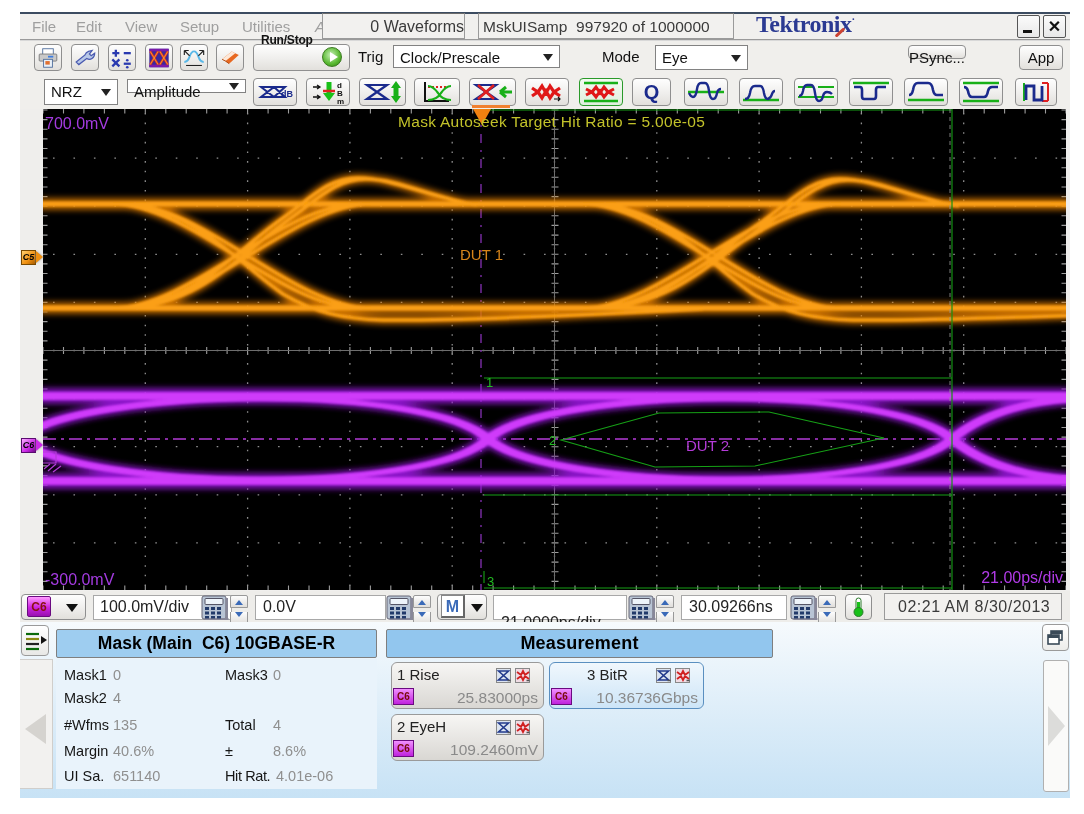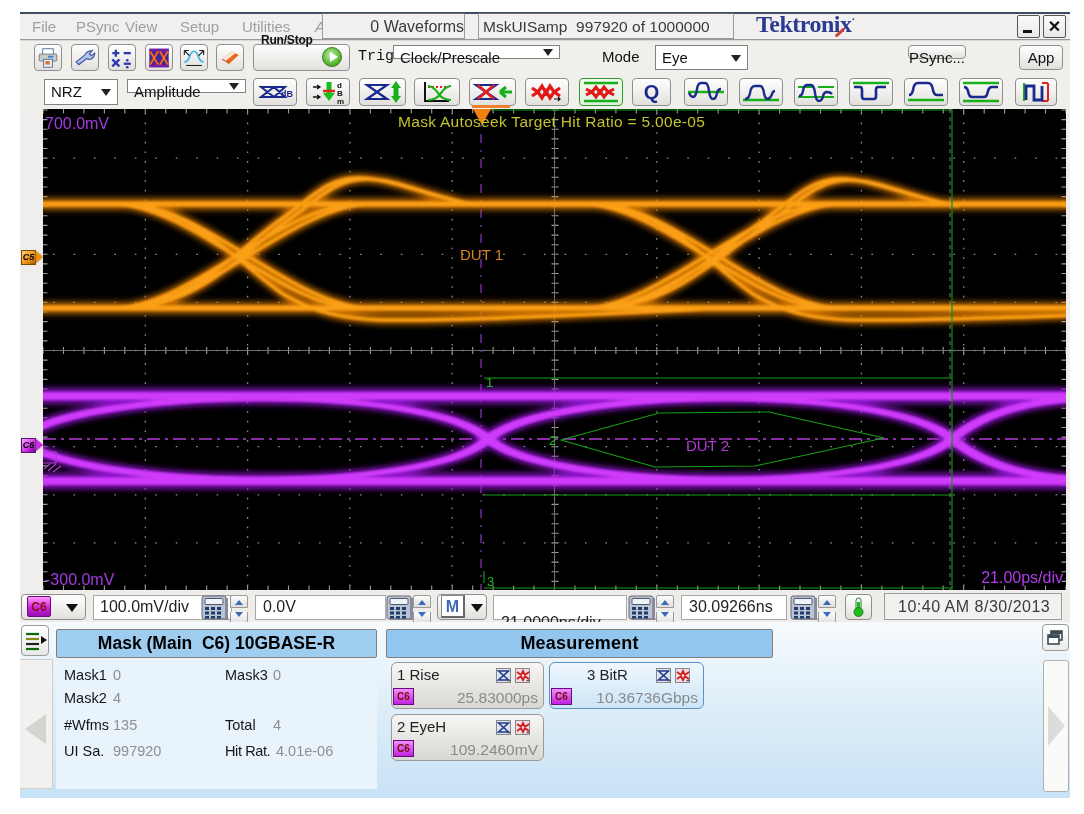--- a/index.html
+++ b/index.html
@@ -10,21 +10,21 @@
 </style></head><body>
 
 <div class="a" style="left:20px;top:12px;width:1050px;height:786px;background:#f0efed;"></div>
 
 <div class="a" style="left:20px;top:12px;width:1050px;height:2px;background:#3c4c61;"></div>
 
 <div class="a" style="left:20px;top:14px;width:1050px;height:25px;background:#f1f0ee;"></div>
 <div class="a" style="left:20px;top:39px;width:1050px;height:2px;background:#9a9a9a;border-bottom:1px solid #d8d8d8;"></div>
 <div class="a" style="top:18px;color:#9f9f9f;font-size:15px;">
     <span class="a" style="left:32px;">File</span>
-    <span class="a" style="left:76px;">PSync</span>
+    <span class="a" style="left:76px;">Edit</span>
     <span class="a" style="left:125px;">View</span>
     <span class="a" style="left:180px;">Setup</span>
     <span class="a" style="left:242px;">Utilities</span>
     <span class="a" style="left:315px;font-style:italic;">A</span>
   </div>
 <div class="a" style="left:322px;top:13px;width:143px;height:26px;background:#f2f1ef;border:1px solid #9a9a9a;border-top-color:#6a6a6a;text-align:right;font-size:16px;color:#3a3a3a;line-height:25px;">0 Waveforms</div>
 <div class="a" style="left:478px;top:13px;width:256px;height:26px;background:#f2f1ef;border:1px solid #9a9a9a;border-top-color:#6a6a6a;"></div>
 <div class="a" style="left:483px;top:18px;font-size:15.5px;color:#3a3a3a;">MskUISamp&nbsp; 997920 of 1000000</div>
 
 <div class="a" style="left:756px;top:11px;font-family:'Liberation Serif',serif;font-weight:bold;font-size:24px;color:#2b3a92;letter-spacing:-0.5px;">Tektronix<span style="font-size:11px;vertical-align:9px;">·</span></div>
@@ -91,22 +91,22 @@
       <path d="M4 14 L15 5 L23 9 L12 19 Z" fill="#e86820"></path>
       <path d="M4 14 L15 5 L19 7 L8 16 Z" fill="#fde8d8"></path>
       <path d="M4 14 L8 16 L12 19" fill="none" stroke="#a84810" stroke-width="1"></path>
     </svg>
 </div>
 
 <div class="a btn" style="left:253px;top:44px;width:97px;height:27px;"></div>
 <div class="a" style="left:261px;top:33px;font-size:12px;font-weight:bold;color:#111;letter-spacing:-0.2px;">Run/Stop</div>
 <div class="a" style="left:322px;top:47px;width:20px;height:20px;border-radius:50%;background:radial-gradient(circle at 8px 7px,#c8f0b8,#58b830 60%,#2f8010);border:1px solid #3a7a20;"></div>
 <div class="a" style="left:330px;top:52px;width:0;height:0;border-top:5px solid transparent;border-bottom:5px solid transparent;border-left:8px solid #fff;"></div>
-<div class="a" style="left:358px;top:48px;font-size:15px;color:#111;font-family:Liberation Mono, monospace;">Trig</div>
-<div class="a fld" style="left:393px;top:45px;width:167px;height:14px;font-size:15px;line-height:23px;padding-left:6px;">Clock/Prescale<span class="ddarr"></span></div>
+<div class="a" style="left:358px;top:48px;font-size:15px;color:#111;">Trig</div>
+<div class="a fld" style="left:393px;top:45px;width:167px;height:23px;font-size:15px;line-height:23px;padding-left:6px;">Clock/Prescale<span class="ddarr"></span></div>
 <div class="a" style="left:602px;top:48px;font-size:15px;color:#111;">Mode</div>
 <div class="a fld" style="left:655px;top:45px;width:93px;height:25px;font-size:15px;line-height:23px;padding-left:6px;">Eye<span class="ddarr"></span></div>
 <div class="a btn" style="left:908px;top:45px;width:58px;height:14px;font-size:15px;line-height:23px;text-align:center;color:#111;">PSync...</div>
 <div class="a btn" style="left:1019px;top:45px;width:44px;height:25px;font-size:15px;line-height:23px;text-align:center;color:#111;">App</div>
 
 <div class="a" style="left:20px;top:76px;width:1050px;height:33px;background:#f0efec;"></div>
 <div class="a fld" style="left:44px;top:79px;width:74px;height:26px;font-size:15px;line-height:24px;padding-left:6px;">NRZ<span class="ddarr"></span></div>
 <div class="a fld" style="left:127px;top:79px;width:119px;height:14px;font-size:15px;line-height:24px;padding-left:6px;">Amplitude<span class="ddarr"></span></div>
 <div class="a btn" style="left:253px;top:78px;width:44px;height:28px;"><svg width="42" height="26" viewBox="0 0 42 26">
       <path d="M7 8 L20 18 L7 18 L20 8 Z M20 8 L31 18 L20 18 L31 8 Z" fill="none" stroke="#1a2a8c" stroke-width="2"></path>
@@ -373,21 +373,21 @@
         <div style="margin:4px auto 0;width:0;height:0;border-left:4px solid transparent;border-right:4px solid transparent;border-top:5px solid #3a6ab8;"></div>
       </div>
     </div>
   </div>
 <div class="a btn" style="left:845px;top:594px;width:27px;height:26px;"><svg width="25" height="24" viewBox="0 0 25 24">
       <rect x="10" y="3" width="5" height="12" rx="2.5" fill="#fff" stroke="#2a7a2a"></rect>
       <rect x="11" y="7" width="3" height="8" fill="#18c018"></rect>
       <circle cx="12.5" cy="17" r="4.5" fill="#18c018" stroke="#2a7a2a"></circle>
     </svg></div>
 <div class="a" style="left:884px;top:593px;width:178px;height:27px;background:#f2f1ef;border:1px solid #9a9a9a;"></div>
-<div class="a" style="left:898px;top:598px;font-size:16px;color:#3a3a3a;letter-spacing:0.5px;">10:40 AM 8/30/2013</div>
+<div class="a" style="left:898px;top:598px;font-size:16px;color:#3a3a3a;letter-spacing:0.5px;">02:21 AM 8/30/2013</div>
 
 <div class="a" style="left:20px;top:622px;width:1050px;height:176px;background:linear-gradient(#f6fafd,#d9ebf8 60%,#c7e2f5);"></div>
 
 <div class="a" style="left:21px;top:625px;width:28px;height:31px;background:linear-gradient(#fff,#e8e8e6);border:1px solid #9a9a9a;border-radius:4px;"><svg width="26" height="29" viewBox="0 0 26 29">
       <g stroke-width="2.2" fill="none">
         <path d="M4 8 h13" stroke="#0a6a0a"></path>
         <path d="M4 13 h13" stroke="#8a8a10"></path>
         <path d="M4 18 h13" stroke="#222"></path>
         <path d="M4 23 h13" stroke="#0a6a0a"></path>
       </g>
@@ -403,21 +403,22 @@
       <rect x="5" y="10" width="11" height="9" fill="#fff" stroke="#3a4a58" stroke-width="1.6"></rect>
       <rect x="5" y="10" width="11" height="3" fill="#3a4a58"></rect>
     </svg></div>
 
 <div class="a" style="left:20px;top:659px;width:33px;height:130px;background:#f2f1ef;border:1px solid #d0cecb;border-left:none;"></div>
 <div class="a" style="left:56px;top:659px;width:321px;height:130px;background:#e9f3fb;"></div>
 <div class="a" style="left:64px;top:667px;width:320px;font-size:14.5px;color:#161616;">
 <div style="position:relative;height:23px;"><span>Mask1</span><span style="position:absolute;left:49px;color:#8f8f8f;">0</span><span style="position:absolute;left:161px;text-align:center;">Mask3</span><span style="position:absolute;left:209px;color:#8f8f8f;">0</span></div>
 <div style="position:relative;height:27px;"><span>Mask2</span><span style="position:absolute;left:49px;color:#8f8f8f;">4</span></div>
 <div style="position:relative;height:26px;"><span>#Wfms</span><span style="position:absolute;left:49px;color:#8f8f8f;">135</span><span style="position:absolute;left:161px;">Total</span><span style="position:absolute;left:209px;color:#8f8f8f;">4</span></div>
-<div style="position:relative;height:20px;"><span>UI Sa.</span><span style="position:absolute;left:49px;color:#8f8f8f;">997920</span><span style="position:absolute;left:161px;letter-spacing:-0.4px;">Hit Rat.</span><span style="position:absolute;left:212px;color:#8f8f8f;">4.01e-06</span></div>
+<div style="position:relative;height:25px;"><span>Margin</span><span style="position:absolute;left:49px;color:#8f8f8f;">40.6%</span><span style="position:absolute;left:161px;">±</span><span style="position:absolute;left:209px;color:#8f8f8f;">8.6%</span></div>
+<div style="position:relative;height:20px;"><span>UI Sa.</span><span style="position:absolute;left:49px;color:#8f8f8f;">651140</span><span style="position:absolute;left:161px;letter-spacing:-0.4px;">Hit Rat.</span><span style="position:absolute;left:212px;color:#8f8f8f;">4.01e-06</span></div>
 </div>
 
 <div class="a" id="meas1" style="left:391px;top:662px;width:153px;height:47px;border:1px solid #9a9a9a;border-radius:6px;background:linear-gradient(#f7f6f4,#d9d7d3);"></div>
 <div class="a" style="left:397px;top:666px;font-size:15px;color:#222;">1 Rise</div>
 <div class="a" style="left:496px;top:668px;"><svg width="34" height="15" viewBox="0 0 34 15">
       <rect x="0.5" y="0.5" width="14" height="14" fill="#dce4f0" stroke="#888"></rect>
       <path d="M2.5 3 L12.5 12 L2.5 12 L12.5 3 Z" fill="none" stroke="#223a8c" stroke-width="1.6"></path>
       <path d="M14.5 12.5 h-3" stroke="#555" stroke-width="1.5"></path>
       <rect x="19.5" y="0.5" width="14" height="14" fill="#f0dce4" stroke="#888"></rect>
       <path d="M21 4 l4 3 l2 -4 l2 4 l4 -3 M21 11 l4 -3 l2 4 l2 -4 l4 3" fill="none" stroke="#d02020" stroke-width="1.8"></path>

